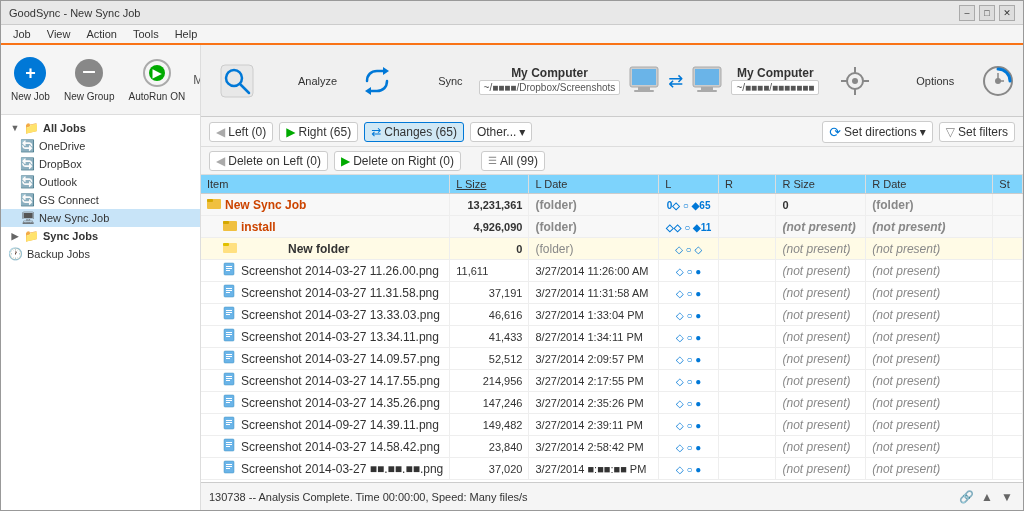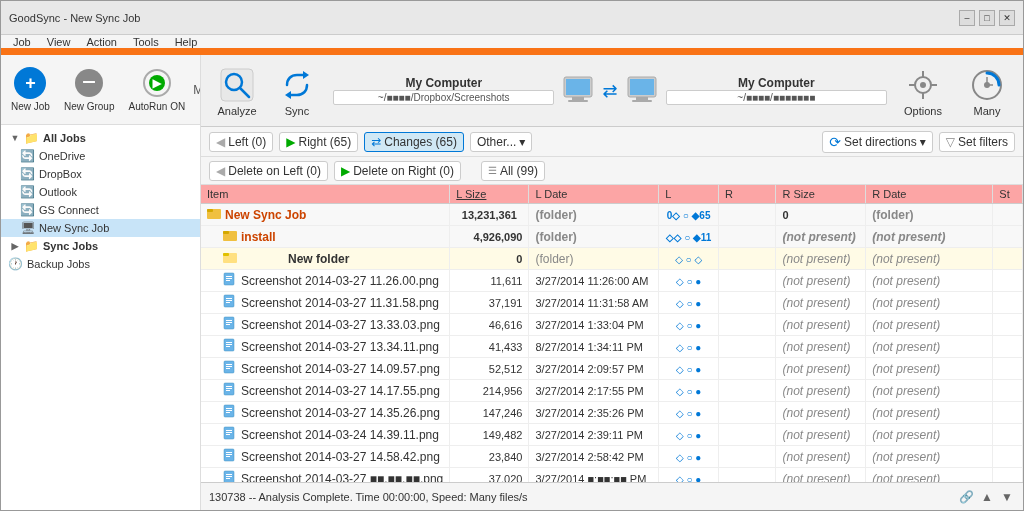--- a/index.html
+++ b/index.html
@@ -1,25 +1,25 @@
 <!DOCTYPE html>
 <html><head>
   <meta charset="utf-8">
   <style>
     * { box-sizing: border-box; margin: 0; padding: 0; font-family: 'Segoe UI', Tahoma, sans-serif; font-size: 12px; }
     body { background: #f0f0f0; width: 1024px; height: 511px; overflow: hidden; display: flex; flex-direction: column; border: 1px solid #999; }
 
     
-    .title-bar { background: #e8e8e8; height: 34px; display: flex; align-items: center; justify-content: space-between; padding: 0 8px; border-bottom: 1px solid #ccc; }
+    .title-bar { background: #e8e8e8; height: 24px; display: flex; align-items: center; justify-content: space-between; padding: 0 8px; border-bottom: 1px solid #ccc; }
     .title-bar-text { font-size: 11px; color: #333; }
     .title-bar-controls { display: flex; gap: 4px; }
     .title-btn { width: 16px; height: 16px; background: #ddd; border: 1px solid #aaa; cursor: pointer; font-size: 9px; display: flex; align-items: center; justify-content: center; color: #333; }
 
     
-    .menu-bar { background: #f5f5f5; height: 20px; display: flex; align-items: center; padding: 0 4px; border-bottom: 7px solid #f97316; }
+    .menu-bar { background: #f5f5f5; height: 20px; display: flex; align-items: center; padding: 0 4px; border-bottom: 2px solid #f97316; }
     .menu-item { padding: 2px 8px; cursor: pointer; font-size: 11px; color: #333; }
 
     
     .app-body { display: flex; flex: 1; overflow: hidden; }
 
     
     .sidebar { width: 200px; background: #fff; border-right: 1px solid #ddd; display: flex; flex-direction: column; overflow: hidden; }
     .sidebar-toolbar { height: 70px; background: #f5f5f5; border-bottom: 1px solid #ddd; display: flex; align-items: center; justify-content: space-between; padding: 0 6px; }
     .toolbar-group { display: flex; align-items: center; gap: 6px; }
     .toolbar-btn { display: flex; flex-direction: column; align-items: center; cursor: pointer; padding: 4px; border-radius: 3px; }
@@ -35,21 +35,21 @@
     .tree-label { font-size: 11px; color: #333; }
     .expand-icon { width: 12px; height: 12px; display: flex; align-items: center; justify-content: center; font-size: 9px; color: #666; }
     .indent-1 { padding-left: 20px; }
 
     
     .right-panel { flex: 1; display: flex; flex-direction: column; overflow: hidden; background: #fff; }
 
     
     .top-toolbar { height: 72px; background: #f0f0f0; border-bottom: 1px solid #ccc; display: flex; align-items: center; padding: 4px 8px; gap: 8px; }
     .analyze-sync-group { display: flex; align-items: center; gap: 4px; }
-    .top-toolbar-btn { display: flex; flex-direction: column; align-items: center; cursor: pointer; padding: 4px 8px; border-radius: 3px; }
+    .top-toolbar-btn { display: flex; flex-direction: row; align-items: center; cursor: pointer; padding: 4px 8px; border-radius: 3px; gap: 41px; }
     .top-icon { width: 40px; height: 40px; display: flex; align-items: center; justify-content: center; }
     .top-label { font-size: 11px; color: #333; }
 
     .path-section { flex: 1; display: flex; align-items: center; gap: 6px; }
     .path-box { flex: 1; display: flex; flex-direction: column; align-items: center; }
     .path-label { font-size: 12px; font-weight: bold; color: #333; }
     .path-value { font-size: 10px; color: #555; background: #fff; border: 1px solid #ccc; padding: 1px 4px; border-radius: 2px; width: 100%; text-align: center; overflow: hidden; text-overflow: ellipsis; white-space: nowrap; }
     .pc-icon { width: 36px; height: 36px; display: flex; align-items: center; justify-content: center; }
     .arrow-icon { color: #0078d7; font-size: 18px; }
     .options-auto-group { display: flex; align-items: center; gap: 8px; }
@@ -62,21 +62,21 @@
     .filter-right { display: flex; align-items: center; gap: 6px; }
     .direction-btn { display: flex; align-items: center; gap: 3px; padding: 2px 6px; background: #fff; border: 1px solid #ccc; border-radius: 3px; cursor: pointer; font-size: 11px; color: #333; }
 
     
     .delete-bar { background: #f5f5f5; border-bottom: 1px solid #ddd; display: flex; align-items: center; padding: 3px 8px; gap: 6px; height: 28px; }
     .delete-btn { display: flex; align-items: center; gap: 3px; padding: 2px 6px; border: 1px solid #ccc; border-radius: 3px; background: #fff; cursor: pointer; font-size: 11px; color: #333; }
 
     
     .file-table-wrapper { flex: 1; overflow: auto; }
     .file-table { width: 100%; border-collapse: collapse; }
-    .file-table th { background: #fca5a5; border-bottom: 1px solid #ccc; border-right: 1px solid #ddd; padding: 3px 6px; text-align: left; font-size: 11px; font-weight: normal; color: #333; white-space: nowrap; position: sticky; top: 0; z-index: 1; }
+    .file-table th { background: #7dd3fc; border-bottom: 1px solid #ccc; border-right: 1px solid #ddd; padding: 3px 6px; text-align: left; font-size: 11px; font-weight: normal; color: #333; white-space: nowrap; position: sticky; top: 0; z-index: 1; }
     .file-table td { border-bottom: 1px solid #eee; border-right: 1px solid #eee; padding: 2px 6px; font-size: 11px; color: #333; white-space: nowrap; }
     .col-item { min-width: 220px; }
     .col-lsize { width: 80px; text-align: right; text-decoration: underline; }
     .col-ldate { width: 130px; }
     .col-l { width: 60px; text-align: center; }
     .col-r { width: 60px; text-align: center; }
     .col-rsize { width: 90px; }
     .col-rdate { width: 130px; }
     .col-st { width: 30px; }
 
@@ -347,21 +347,21 @@
         <tr class="row-folder">
               <td>
                 <div class="item-cell" style="padding-left: 0px;">
                   <span><svg width="14" height="14" viewBox="0 0 14 14">
                       <rect x="0" y="3" width="14" height="10" rx="1" fill="#f0c040"></rect>
                       <rect x="0" y="3" width="6" height="3" rx="1" fill="#d4a800"></rect>
                     </svg></span>
                   <span style="font-weight: bold; color: rgb(204, 68, 0);">New Sync Job</span>
                 </div>
               </td>
-              <td style="text-align: center; font-weight: bold; margin-top: 15px;">13,231,361</td>
+              <td style="text-align: right; font-weight: bold; margin-top: 15px;">13,231,361</td>
               <td><span style="color:#888">(folder)</span></td>
               <td style="text-align: center;"><span style="color:#0078d7; font-size:10px">0◇ ○ ◆65</span></td>
               <td style="text-align: center;"><span style="color:#0078d7; font-size:10px"></span></td>
               <td style="font-weight: bold;">0</td>
               <td style="font-weight: bold;"><span style="color:#888">(folder)</span></td>
               <td></td>
             </tr>
             <tr class="row-folder">
               <td>
                 <div class="item-cell" style="padding-left: 16px;">
@@ -403,21 +403,21 @@
                 <div class="item-cell" style="padding-left: 16px;">
                   <span><svg width="14" height="14" viewBox="0 0 14 14">
                       <rect x="1" y="1" width="10" height="12" rx="1" fill="#6ab4e8" stroke="#4090c0" stroke-width="0.5"></rect>
                       <rect x="3" y="4" width="6" height="1" fill="white"></rect>
                       <rect x="3" y="6" width="6" height="1" fill="white"></rect>
                       <rect x="3" y="8" width="4" height="1" fill="white"></rect>
                     </svg></span>
                   <span>Screenshot 2014-03-27 11.26.00.png</span>
                 </div>
               </td>
-              <td style="text-align: right;">11,611</td>
+              <td style="">11,611</td>
               <td>3/27/2014 11:26:00 AM</td>
               <td style="text-align: center;"><span style="color:#0078d7; font-size:10px">◇ ○ ●</span></td>
               <td style="text-align: center;"><span style="color:#0078d7; font-size:10px"></span></td>
               <td><span class="not-present">(not present)</span></td>
               <td><span class="not-present">(not present)</span></td>
               <td></td>
             </tr>
             <tr>
               <td>
                 <div class="item-cell" style="padding-left: 16px;">
@@ -540,21 +540,21 @@
             </tr>
             <tr>
               <td>
                 <div class="item-cell" style="padding-left: 16px;">
                   <span><svg width="14" height="14" viewBox="0 0 14 14">
                       <rect x="1" y="1" width="10" height="12" rx="1" fill="#6ab4e8" stroke="#4090c0" stroke-width="0.5"></rect>
                       <rect x="3" y="4" width="6" height="1" fill="white"></rect>
                       <rect x="3" y="6" width="6" height="1" fill="white"></rect>
                       <rect x="3" y="8" width="4" height="1" fill="white"></rect>
                     </svg></span>
-                  <span>Screenshot 2014-03-24 14.39.11.png</span>
+                  <span>Screenshot 2014-09-27 14.39.11.png</span>
                 </div>
               </td>
               <td style="text-align: right;">149,482</td>
               <td>3/27/2014 2:39:11 PM</td>
               <td style="text-align: center;"><span style="color:#0078d7; font-size:10px">◇ ○ ●</span></td>
               <td style="text-align: center;"><span style="color:#0078d7; font-size:10px"></span></td>
               <td><span class="not-present">(not present)</span></td>
               <td><span class="not-present">(not present)</span></td>
               <td></td>
             </tr>

